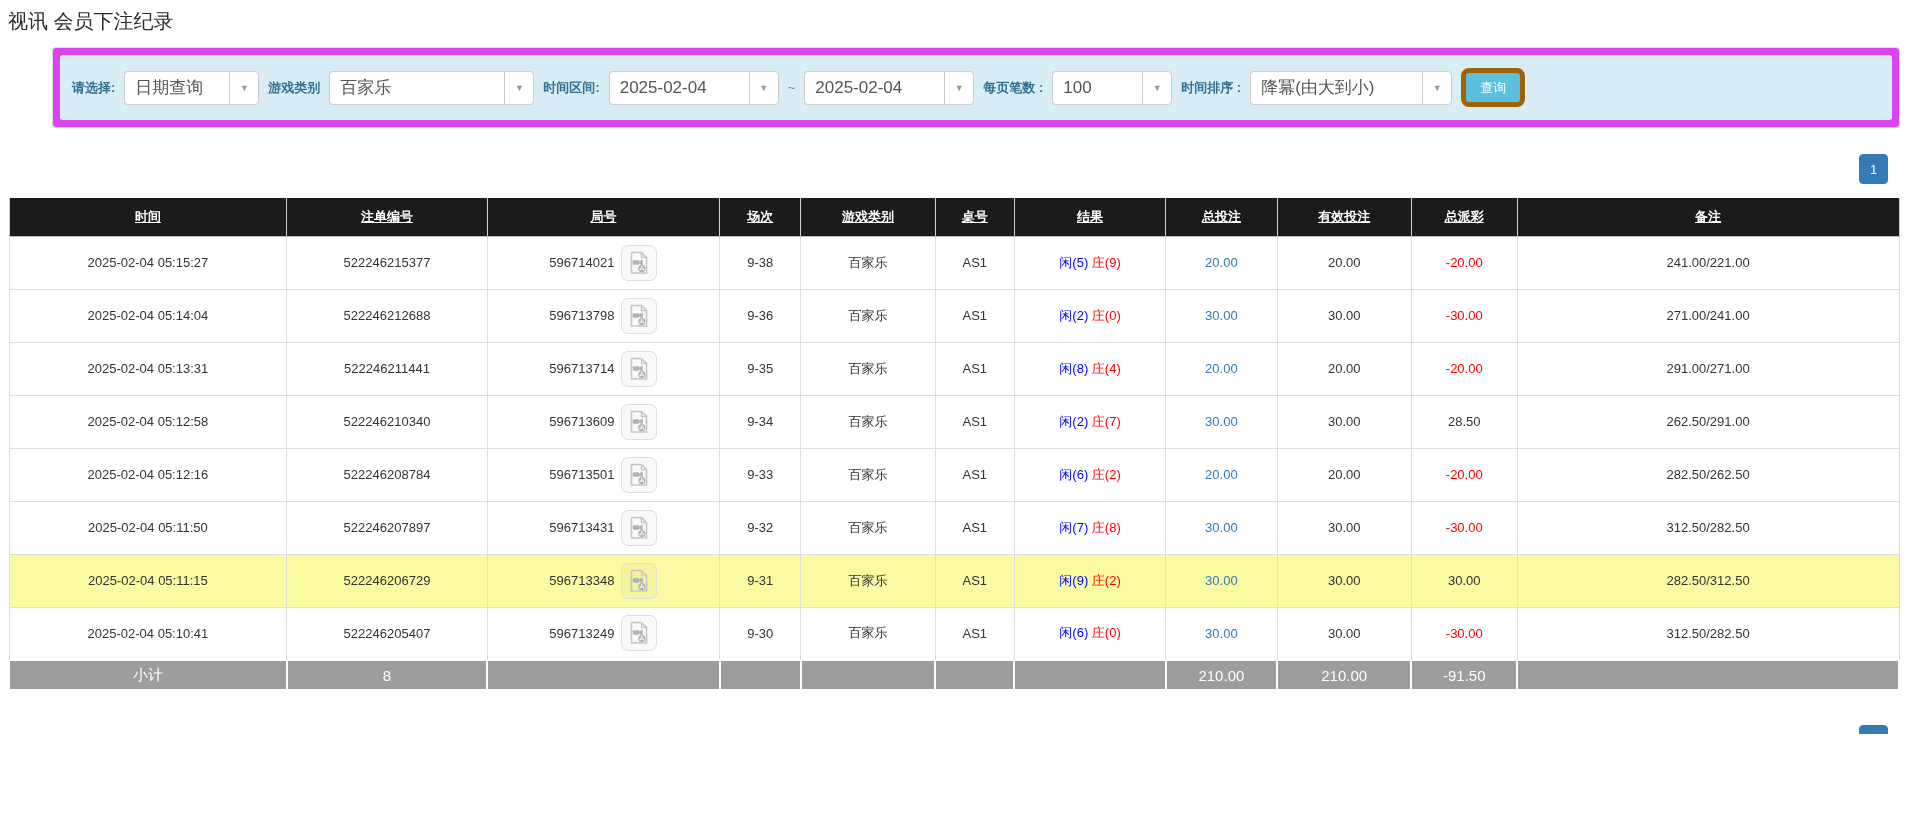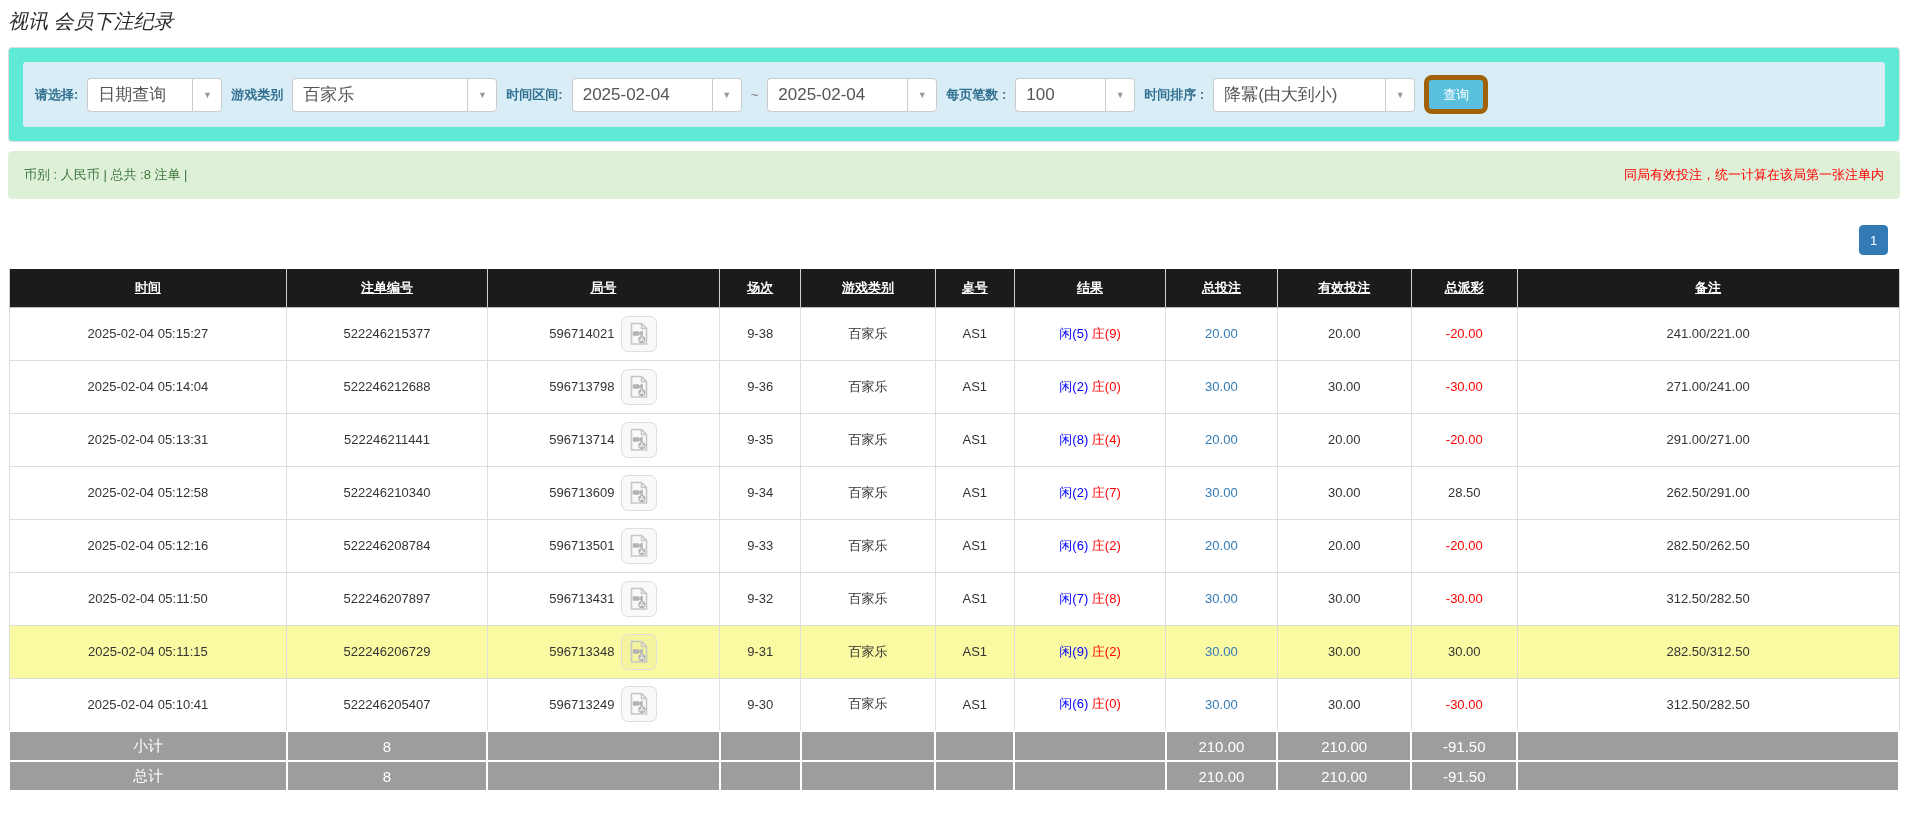--- a/index.html
+++ b/index.html
@@ -6,24 +6,24 @@
   html,body { margin:0; padding:0; }
   body {
     width:1908px; height:820px; overflow:hidden;
     background:#fff;
     font-family:"Liberation Sans","DejaVu Sans",sans-serif;
     color:#333;
   }
   .page { padding:2px 8px; }
 
   
-  .page-title { font-size:20px; font-weight:500; color:#2b2b2b; margin:6px 0 12px 0;font-style:italic; }
+  .page-title { font-size:20px; font-weight:500; color:#2b2b2b; margin:6px 0 12px 0; }
 
   
-  .filter-panel { border:1px solid #ddd; border-radius:4px; background:#5eead4; padding:14px; }
+  .filter-panel { border:1px solid #ddd; border-radius:4px; background:#d946ef; padding:7px;margin-left:44px; }
   .filter-bar {
     background:#d9edf7; border-radius:3px; padding:13px 12px;
     display:flex; align-items:center; gap:9px; flex-wrap:nowrap;
   }
   .f-label { font-size:13px; font-weight:bold; color:#31708f; white-space:nowrap; }
   .combo { display:inline-flex; height:34px; cursor:pointer; }
   .combo-text {
     background:#fff; border:1px solid #ccc; border-right:none;
     border-radius:4px 0 0 4px; display:flex; align-items:center;
     padding:0 10px; font-size:17px; color:#555; white-space:nowrap;
@@ -129,24 +129,20 @@
       <span class="f-label">时间排序 :</span>
       <span class="combo w-sort">
         <span class="combo-text">降冪(由大到小)</span>
         <span class="combo-caret">▼</span>
       </span>
 
       <button class="btn-search">查询</button>
     </div>
   </div>
 
-  <div class="summary-bar">
-    <span class="summary-left">币别 : 人民币 | 总共 :8 注单 |</span>
-    <span class="summary-right">同局有效投注，统一计算在该局第一张注单内</span>
-  </div>
 
   <div class="pagination top">
     <button class="page-btn">1</button>
   </div>
 
   <table>
     <thead>
       <tr id="header-row">
           <th style="width: 14.7%;">时间</th>
           <th style="width: 10.6%;">注单编号</th>
@@ -392,33 +388,20 @@
           <td></td>
           <td></td>
           <td></td>
           <td></td>
           <td></td>
           <td>210.00</td>
           <td>210.00</td>
           <td class="neg">-91.50</td>
           <td></td>
         </tr>
-        <tr class="gray">
-          <td>总计</td>
-          <td>8</td>
-          <td></td>
-          <td></td>
-          <td></td>
-          <td></td>
-          <td></td>
-          <td>210.00</td>
-          <td>210.00</td>
-          <td class="neg">-91.50</td>
-          <td></td>
-        </tr>
       </tbody>
   </table>
 
   <div class="pagination bottom">
     <button class="page-btn">1</button>
   </div>
 
 </div>
 
 </body></html>

